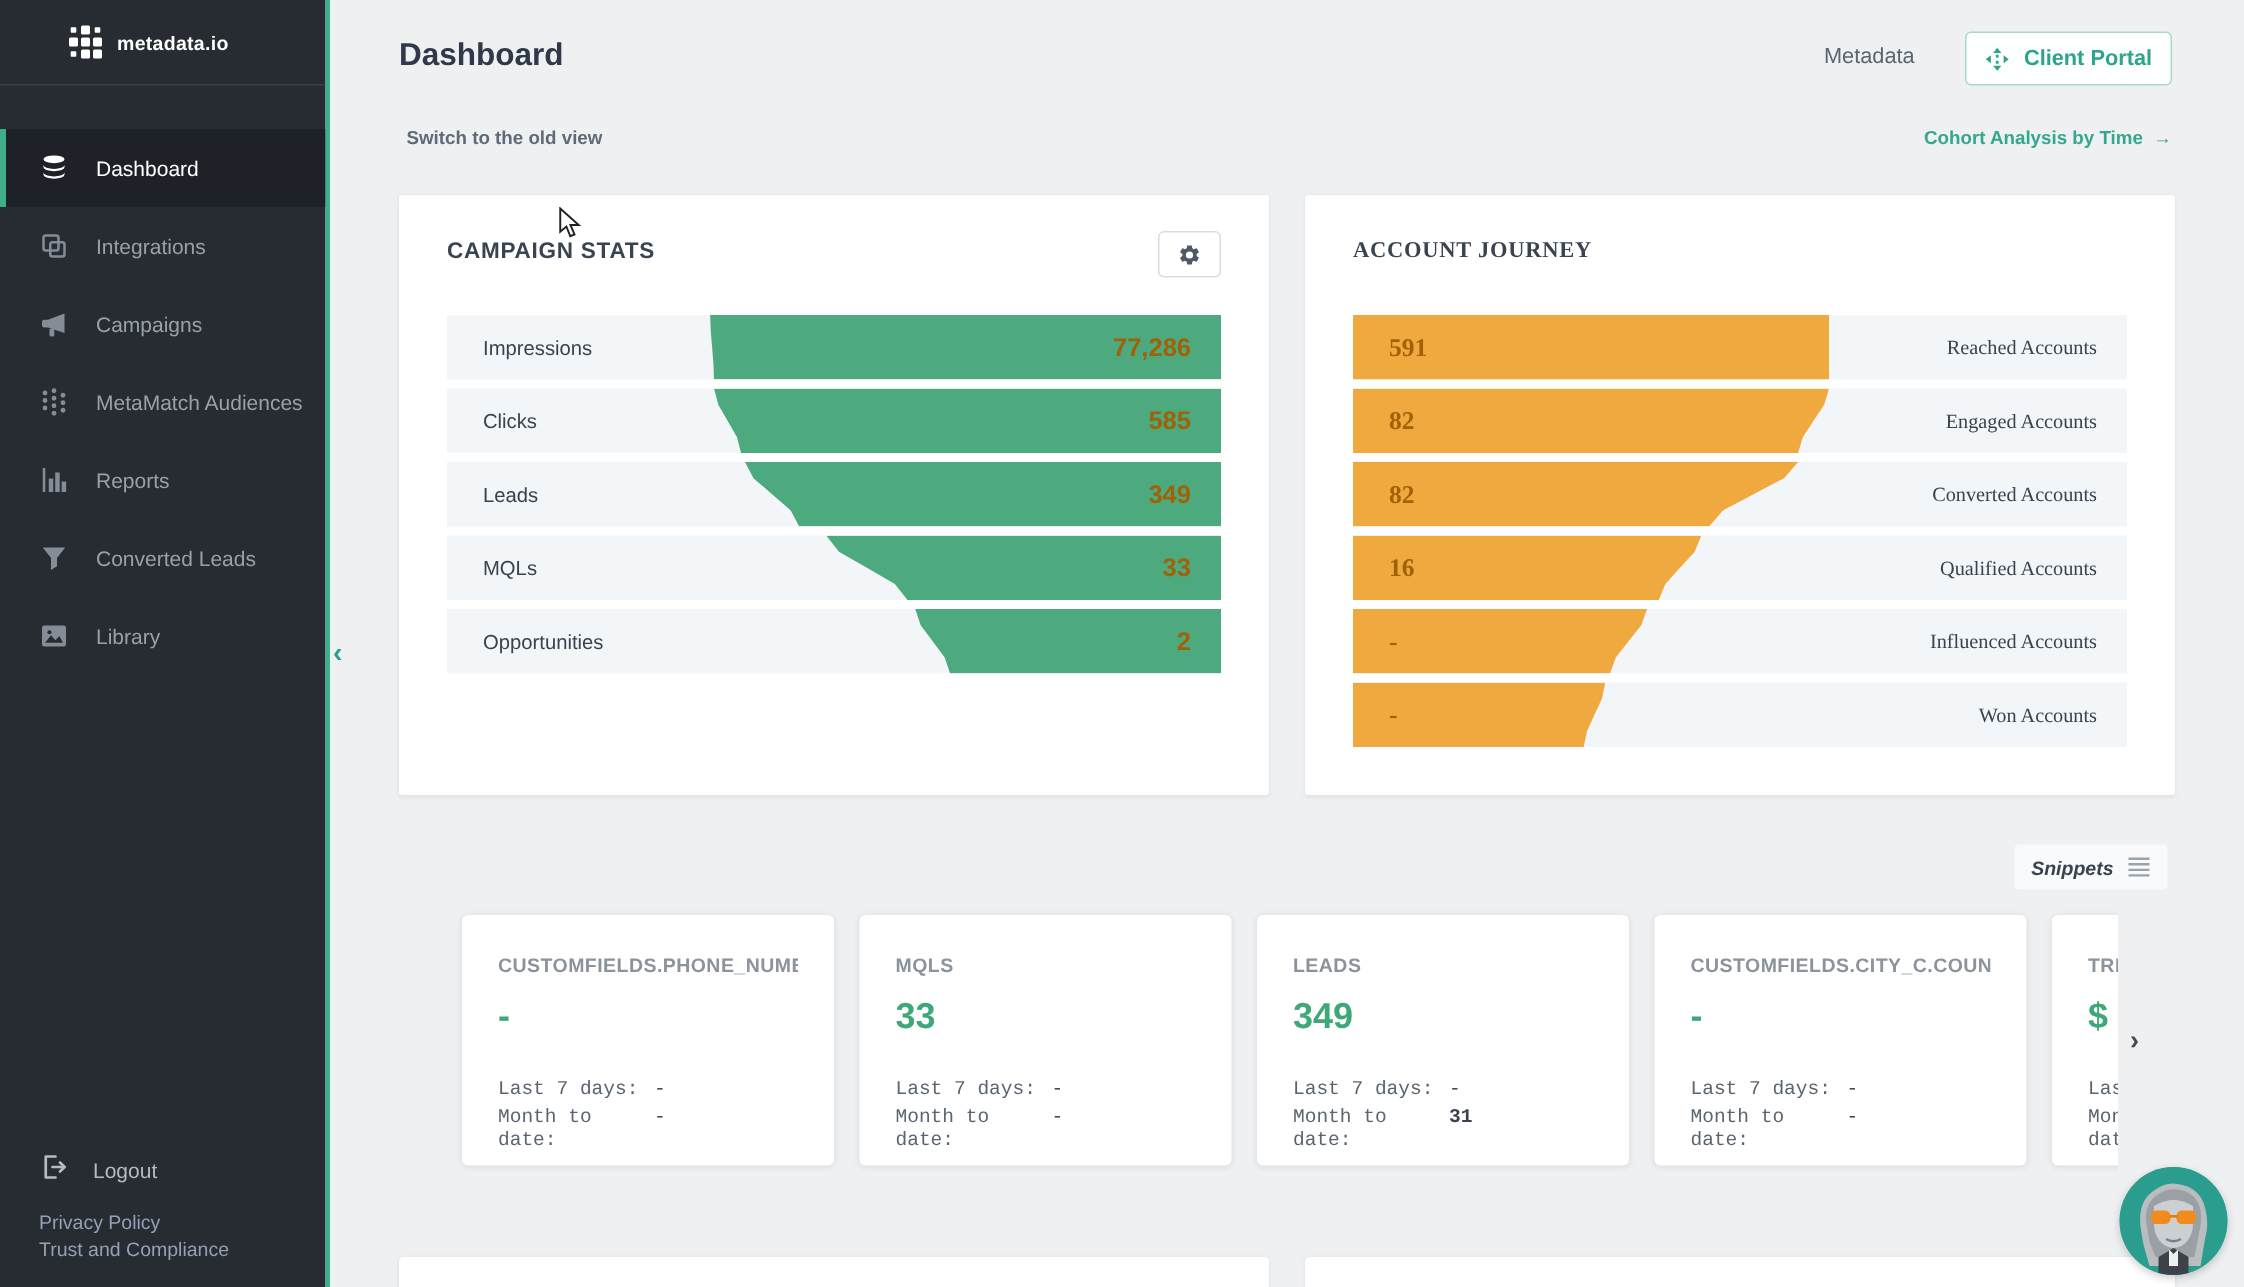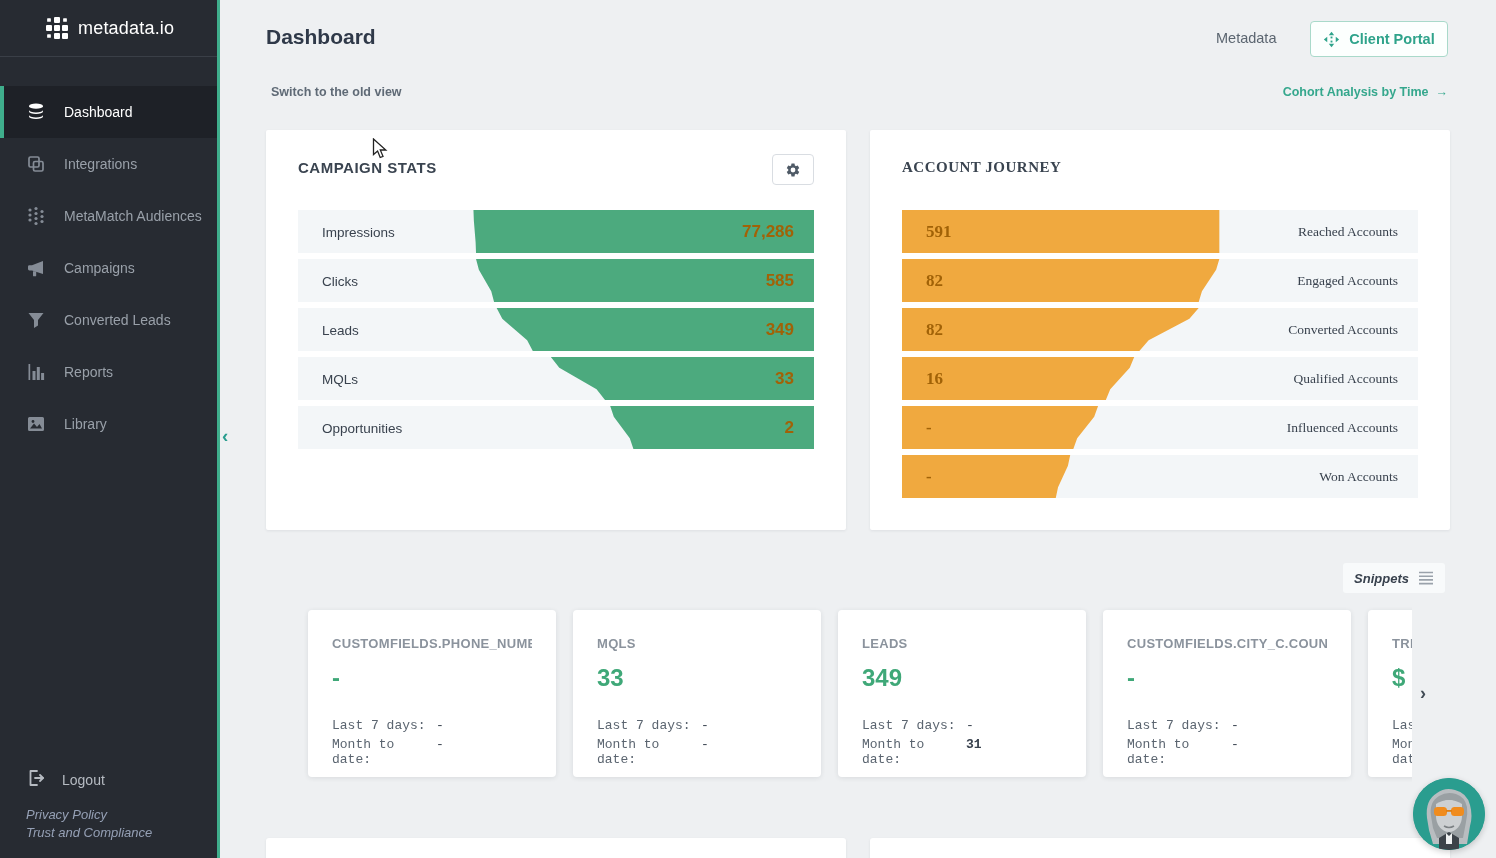--- a/index.html
+++ b/index.html
@@ -6,37 +6,37 @@
   html,body { width:1496px; height:858px; }
   .page {
     position:relative; width:1496px; height:858px; overflow:hidden;
     background:#eef0f2; font-family:"Liberation Sans", sans-serif;
   }
   
   .sidebar { position:absolute; left:0; top:0; width:217px; height:858px; background:#272b32; }
   .green-strip { position:absolute; left:217px; top:0; width:3px; height:858px; background:#3fae8c; }
   .logo-block { height:57px; display:flex; align-items:center; padding-left:46px; gap:10px;
     border-bottom:1px solid #3a3f47; }
-  .logo-text { color:#ffffff; font-size:18px; font-weight:400; letter-spacing:.2px;text-align:center; }
+  .logo-text { color:#ffffff; font-size:13px; font-weight:700; letter-spacing:.2px;text-align:center; }
   .logo-grid { width:22px; height:22px; display:grid; grid-template-columns:repeat(3,1fr);
     grid-template-rows:repeat(3,1fr); gap:2px; }
   .logo-grid span { background:#fff; border-radius:1px; }
   .logo-grid span.sm { transform:scale(.62); }
   .nav { position:absolute; left:0; top:86px; width:217px; }
   .nav-item { height:52px; display:flex; align-items:center; gap:18px; padding-left:26px;
     color:#99a0a9; font-size:14px; cursor:pointer; }
   .nav-item .nav-icon { width:20px; height:20px; display:flex; color:#858c96; }
   .nav-item.active { background:#1e2127; color:#ffffff; border-left:4px solid #3fae8c; padding-left:22px; }
   .nav-item.active .nav-icon { color:#ffffff; }
   .nav-icon svg { width:20px; height:20px; }
   .logout-row { position:absolute; left:26px; top:768px; display:flex; align-items:center; gap:16px;
     color:#b6bbc2; font-size:14px; cursor:pointer; }
   .logout-row svg { width:20px; height:20px; color:#b6bbc2; }
   .side-links { position:absolute; left:26px; top:806px; font-size:13px; color:#95a0b5; line-height:18px; }
-  .side-links div { cursor:pointer;font-style:italic; }
+  .side-links div { cursor:pointer; }
   
   .page-title { position:absolute; left:266px; top:25px; font-size:21px; font-weight:700; color:#2f3949; }
   .account-name { position:absolute; left:1216px; top:30px; font-size:14.5px; color:#5b6570; }
   .client-portal-btn { position:absolute; left:1310px; top:21px; width:138px; height:36px;
     border:1px solid #a9d9ca; border-radius:4px; background:#fcfffe; display:flex; align-items:center;
     justify-content:center; gap:9px; color:#2fa38b; font-size:14.5px; font-weight:700; cursor:pointer; }
   .client-portal-btn svg { width:17px; height:17px; }
   .switch-link { position:absolute; left:271px; top:85px; font-size:12.5px; font-weight:700; color:#5f6a76; cursor:pointer; }
   .cohort-link { position:absolute; right:48px; top:85px; font-size:12.5px; font-weight:700; color:#35a78d; cursor:pointer; }
   .collapse-chevron { position:absolute; left:222px; top:424px; width:16px; height:24px; color:#2a9d8f;
@@ -124,61 +124,61 @@
             <svg viewBox="0 0 20 20" fill="none" stroke="currentColor" stroke-width="1.7">
               <rect x="3" y="3" width="10" height="10" rx="1.5"></rect>
               <rect x="7.5" y="7.5" width="9.5" height="9.5" rx="1.5"></rect>
             </svg>
           </span>
           <span>Integrations</span>
         </div>
         <div class="nav-item">
           <span class="nav-icon">
             <svg viewBox="0 0 20 20" fill="currentColor">
+              <path d="M17 3 L6 7.2 H3.4 A1.4 1.4 0 0 0 2 8.6 V11 a1.4 1.4 0 0 0 1.4 1.4 H6 L17 16 Z"></path>
+              <path d="M7 13.2 h3.2 v4.2 a0.9 0.9 0 0 1 -0.9 0.9 h-1.4 a0.9 0.9 0 0 1 -0.9 -0.9 Z"></path>
+            </svg>
+          </span>
+          <span>Campaigns</span>
+        </div>
+        <div class="nav-item">
+          <span class="nav-icon">
+            <svg viewBox="0 0 20 20" fill="currentColor">
               <circle cx="4" cy="4" r="1.6"></circle>
               <circle cx="4" cy="9" r="1.6"></circle>
               <circle cx="4" cy="14" r="1.6"></circle>
               <circle cx="10" cy="2.5" r="1.6"></circle>
               <circle cx="10" cy="7.5" r="1.6"></circle>
               <circle cx="10" cy="12.5" r="1.6"></circle>
               <circle cx="10" cy="17.5" r="1.6"></circle>
               <circle cx="16" cy="5.5" r="1.6"></circle>
               <circle cx="16" cy="10.5" r="1.6"></circle>
               <circle cx="16" cy="15.5" r="1.6"></circle>
             </svg>
           </span>
           <span>MetaMatch Audiences</span>
         </div>
         <div class="nav-item">
           <span class="nav-icon">
             <svg viewBox="0 0 20 20" fill="currentColor">
-              <path d="M17 3 L6 7.2 H3.4 A1.4 1.4 0 0 0 2 8.6 V11 a1.4 1.4 0 0 0 1.4 1.4 H6 L17 16 Z"></path>
-              <path d="M7 13.2 h3.2 v4.2 a0.9 0.9 0 0 1 -0.9 0.9 h-1.4 a0.9 0.9 0 0 1 -0.9 -0.9 Z"></path>
-            </svg>
-          </span>
-          <span>Campaigns</span>
-        </div>
-        <div class="nav-item">
-          <span class="nav-icon">
-            <svg viewBox="0 0 20 20" fill="currentColor">
-              <path d="M2.5 3 H17.5 L12 10 V15.5 L8 18 V10 Z"></path>
-            </svg>
-          </span>
-          <span>Converted Leads</span>
-        </div>
-        <div class="nav-item">
-          <span class="nav-icon">
-            <svg viewBox="0 0 20 20" fill="currentColor">
               <rect x="2.5" y="2" width="1.7" height="16"></rect>
               <rect x="6.5" y="9" width="3" height="9"></rect>
               <rect x="10.8" y="5" width="3" height="13"></rect>
               <rect x="15.1" y="11" width="3" height="7"></rect>
             </svg>
           </span>
           <span>Reports</span>
+        </div>
+        <div class="nav-item">
+          <span class="nav-icon">
+            <svg viewBox="0 0 20 20" fill="currentColor">
+              <path d="M2.5 3 H17.5 L12 10 V15.5 L8 18 V10 Z"></path>
+            </svg>
+          </span>
+          <span>Converted Leads</span>
         </div>
         <div class="nav-item">
           <span class="nav-icon">
             <svg viewBox="0 0 20 20" fill="currentColor">
               <path d="M3.5 3 h13 a1.5 1.5 0 0 1 1.5 1.5 v11 a1.5 1.5 0 0 1 -1.5 1.5 h-13 A1.5 1.5 0 0 1 2 15.5 v-11 A1.5 1.5 0 0 1 3.5 3 Z M4 14.5 l4-5 3 3.4 2.5-2.9 2.5 4.5 Z" fill-rule="evenodd"></path>
               <circle cx="7" cy="7.5" r="1.4" fill="#272b32"></circle>
             </svg>
           </span>
           <span>Library</span>
         </div>

